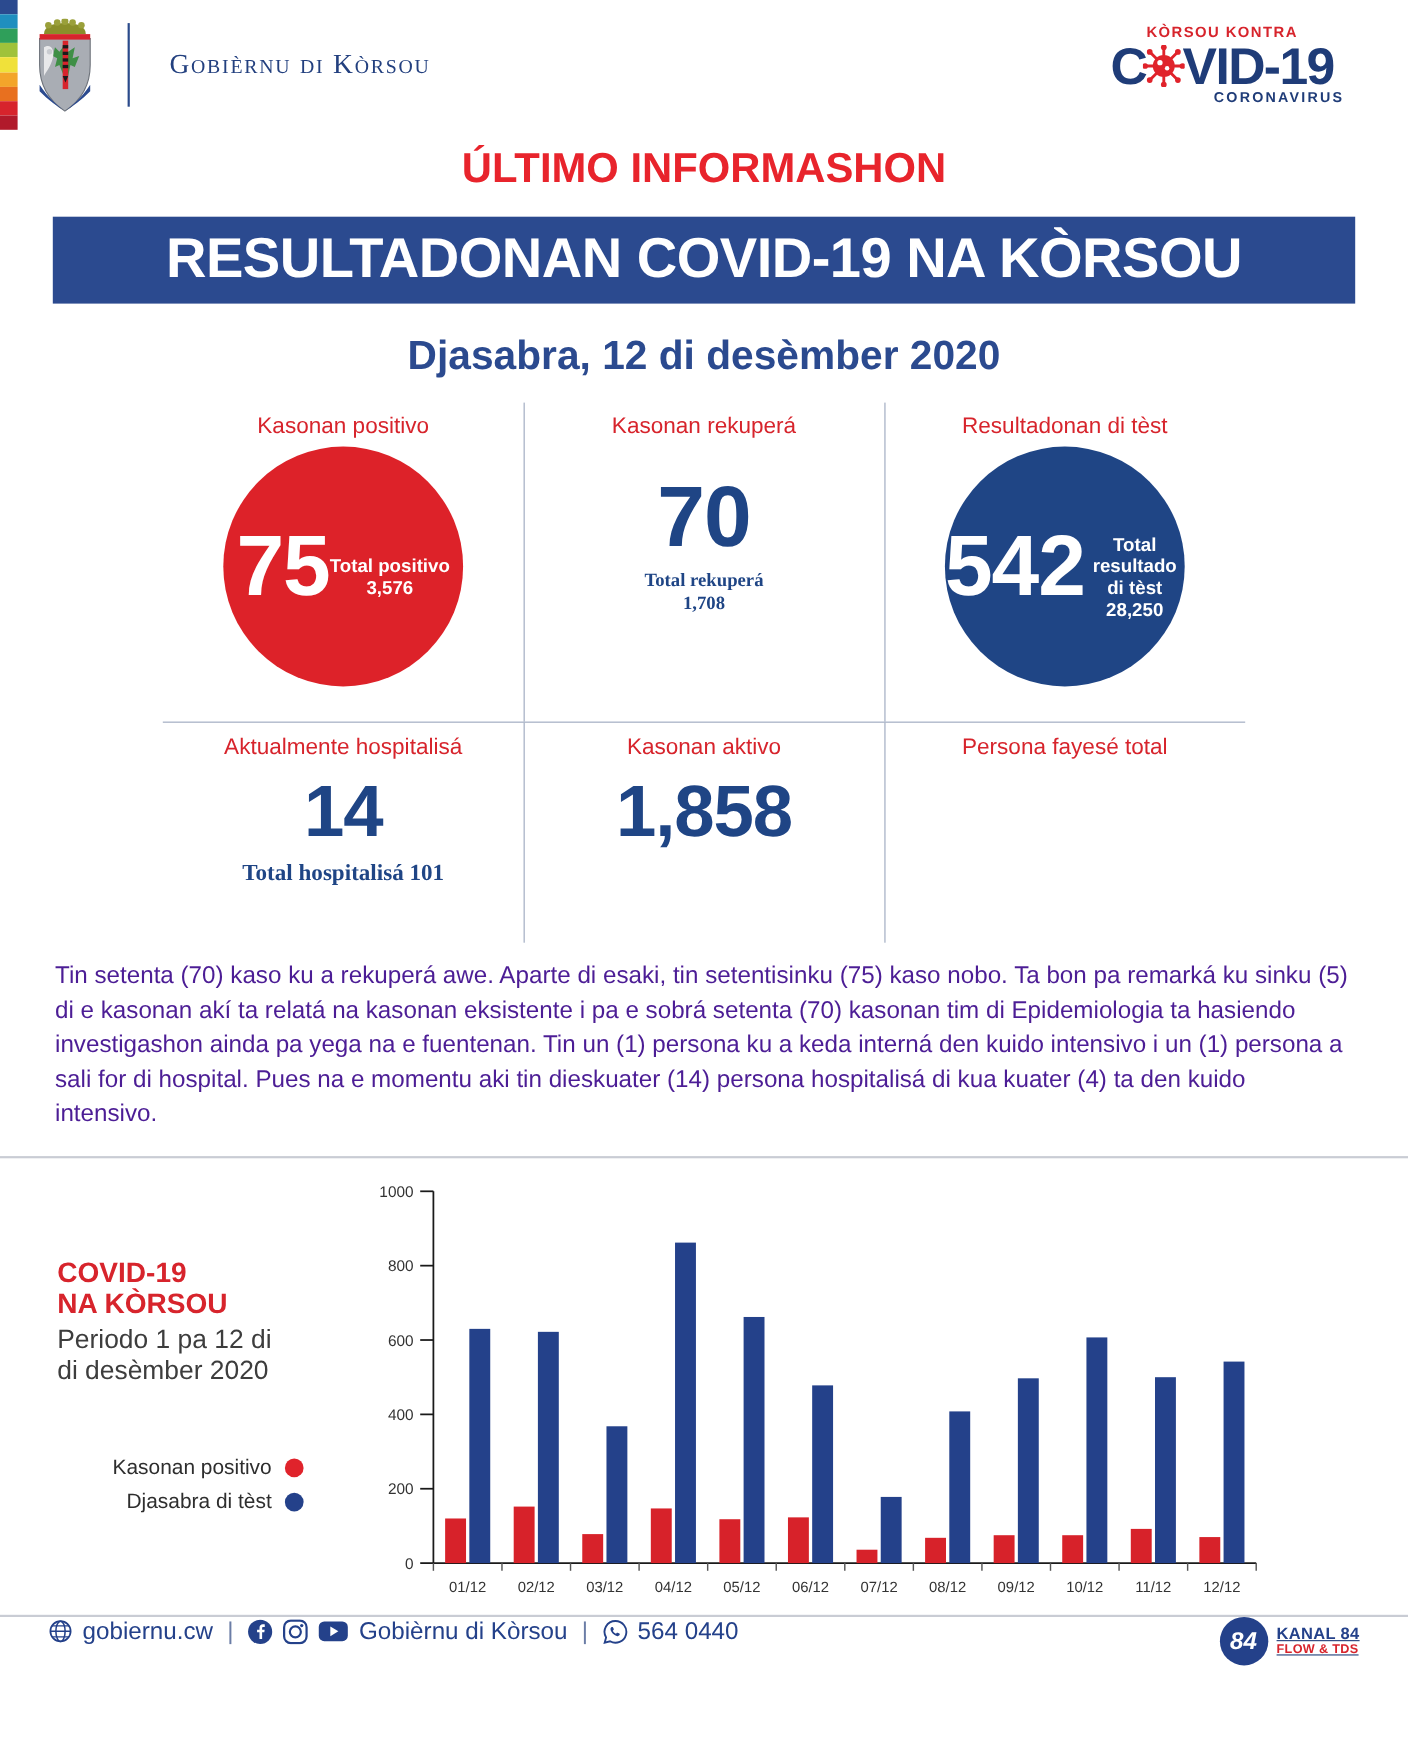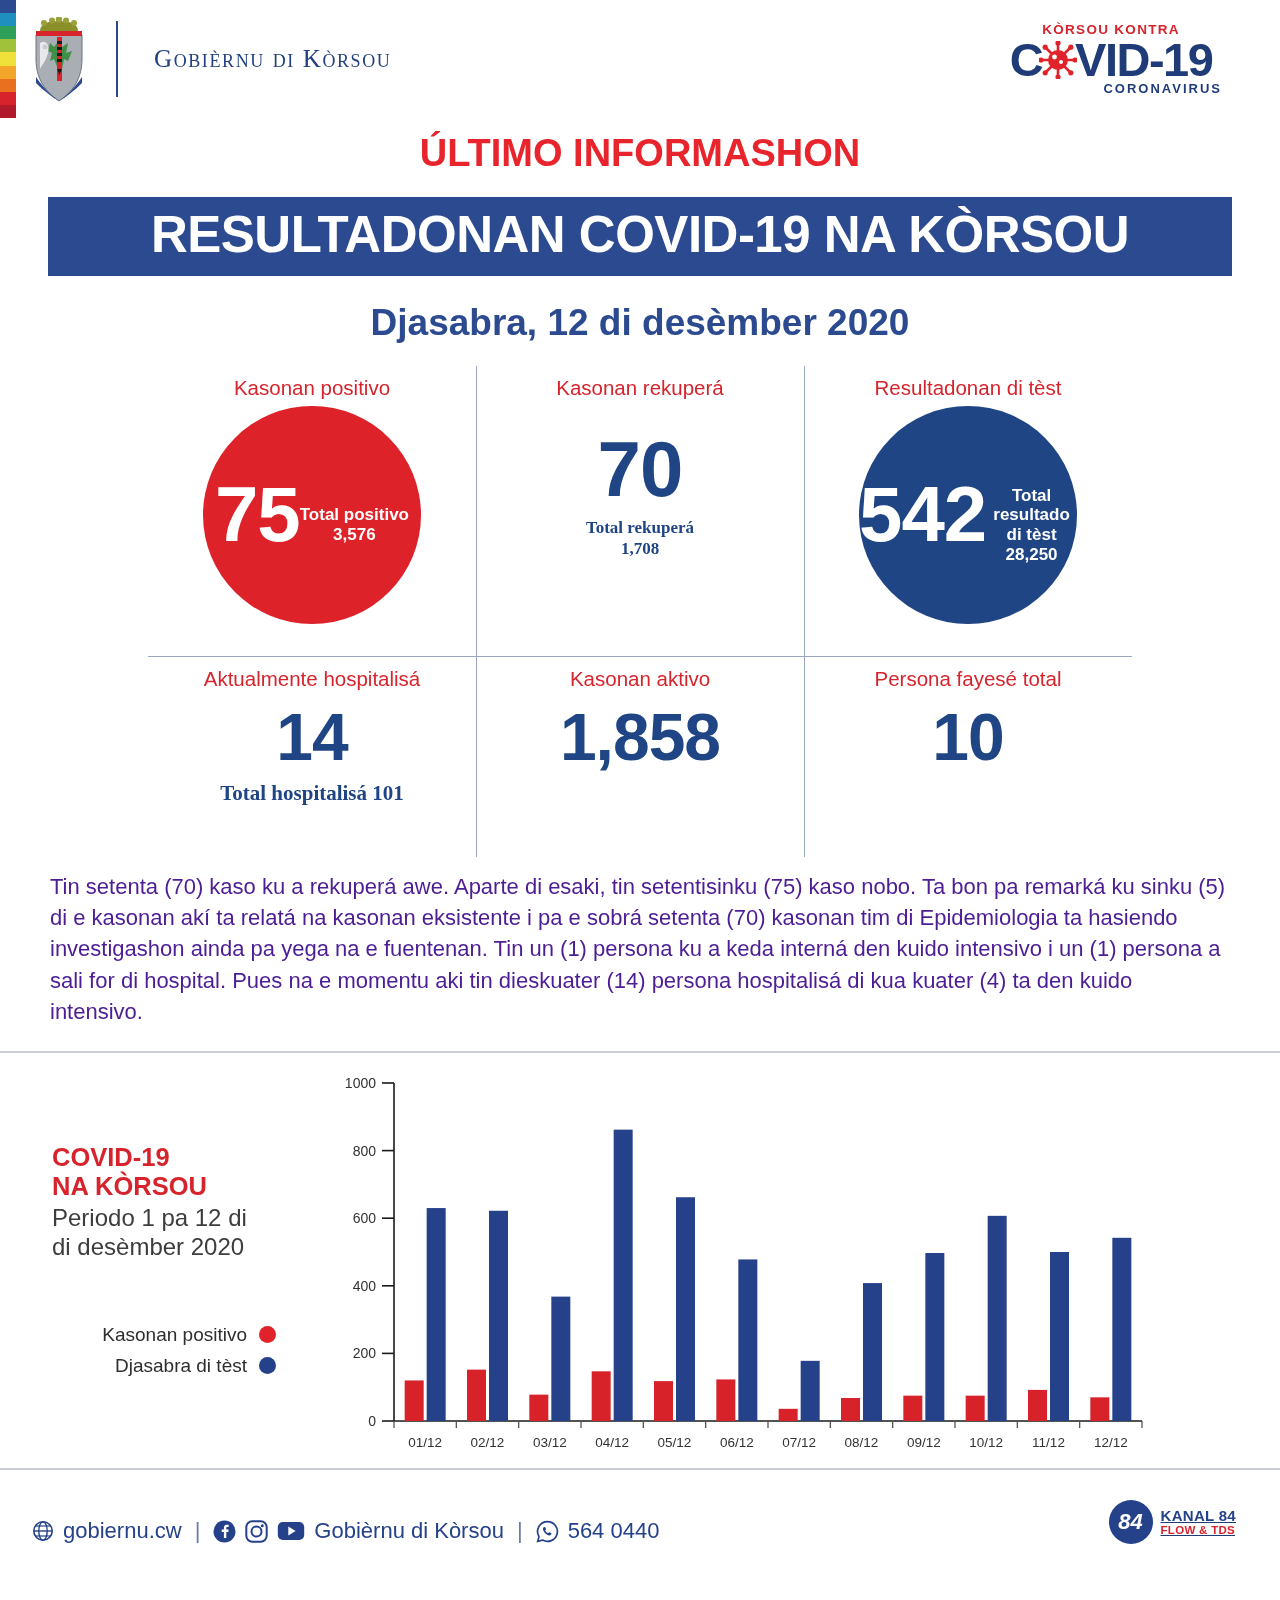--- a/index.html
+++ b/index.html
@@ -276,22 +276,22 @@
   svg.plot { display: block; }
 
   
   .footer-rule {
     height: 2px;
     background: #c9ccd4;
   }
   .footer {
     height: 74px;
     display: flex;
-    align-items: flex-end;
-    padding: 0 32px;
+    align-items: flex-start;
+    padding: 0 44px;
     position: relative;
   }
   .footer-items {
     display: flex;
     align-items: center;
     gap: 9px;
     color: #24418a;
     font-size: 22px;
   }
   .footer-items .sep { color: #6b7da6; padding: 0 4px; font-size: 22px;}
@@ -459,24 +459,20 @@
     <div class="stat-cell">
       <div class="stat-label">Kasonan aktivo</div>
       <div class="plain-stat">
         <div class="big">1,858</div>
         <div class="sub"></div>
       </div>
     </div>
 
     <div class="stat-cell">
       <div class="stat-label">Persona fayesé total</div>
-      <div class="plain-stat">
-        <div class="big">10</div>
-        <div class="sub"></div>
-      </div>
     </div>
 
   </div>
 </div>
 
 <div class="para">Tin setenta (70) kaso ku a rekuperá awe. Aparte di esaki, tin setentisinku (75) kaso nobo. Ta bon pa remarká ku sinku (5) di e kasonan akí ta relatá na kasonan eksistente i pa e sobrá setenta (70) kasonan tim di Epidemiologia ta hasiendo investigashon ainda pa yega na e fuentenan. Tin un (1) persona ku a keda interná den kuido intensivo i un (1) persona a sali for di hospital. Pues na e momentu aki tin dieskuater (14) persona hospitalisá di kua kuater (4) ta den kuido intensivo.</div>
 
 <div class="band-rule"></div>
 
 <div class="chart-band">

